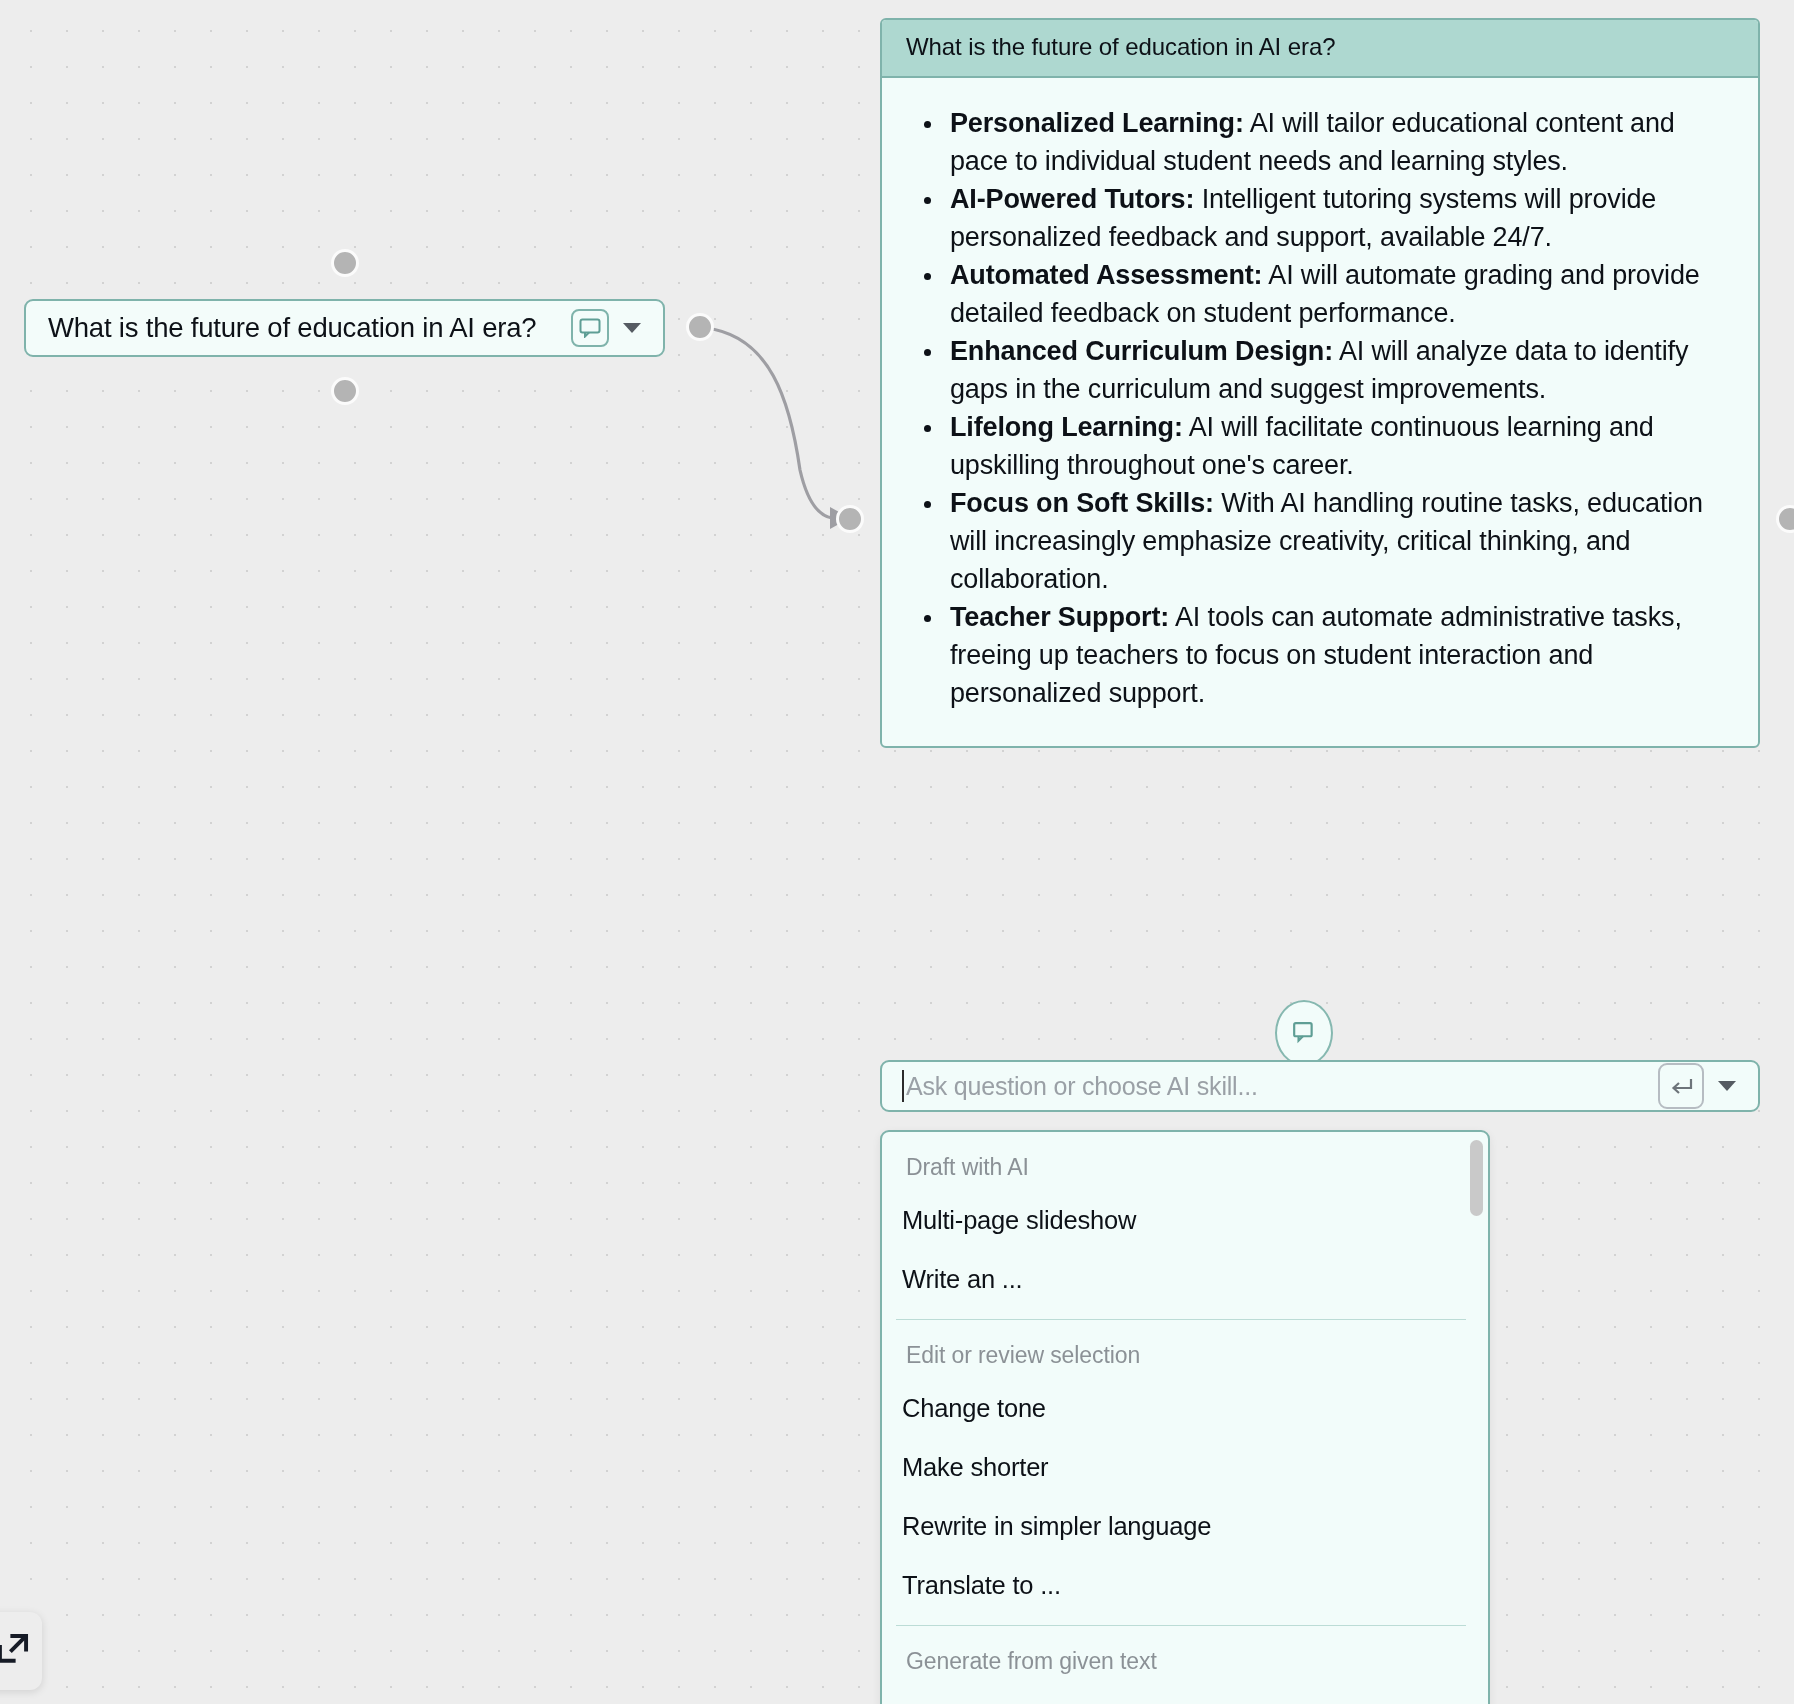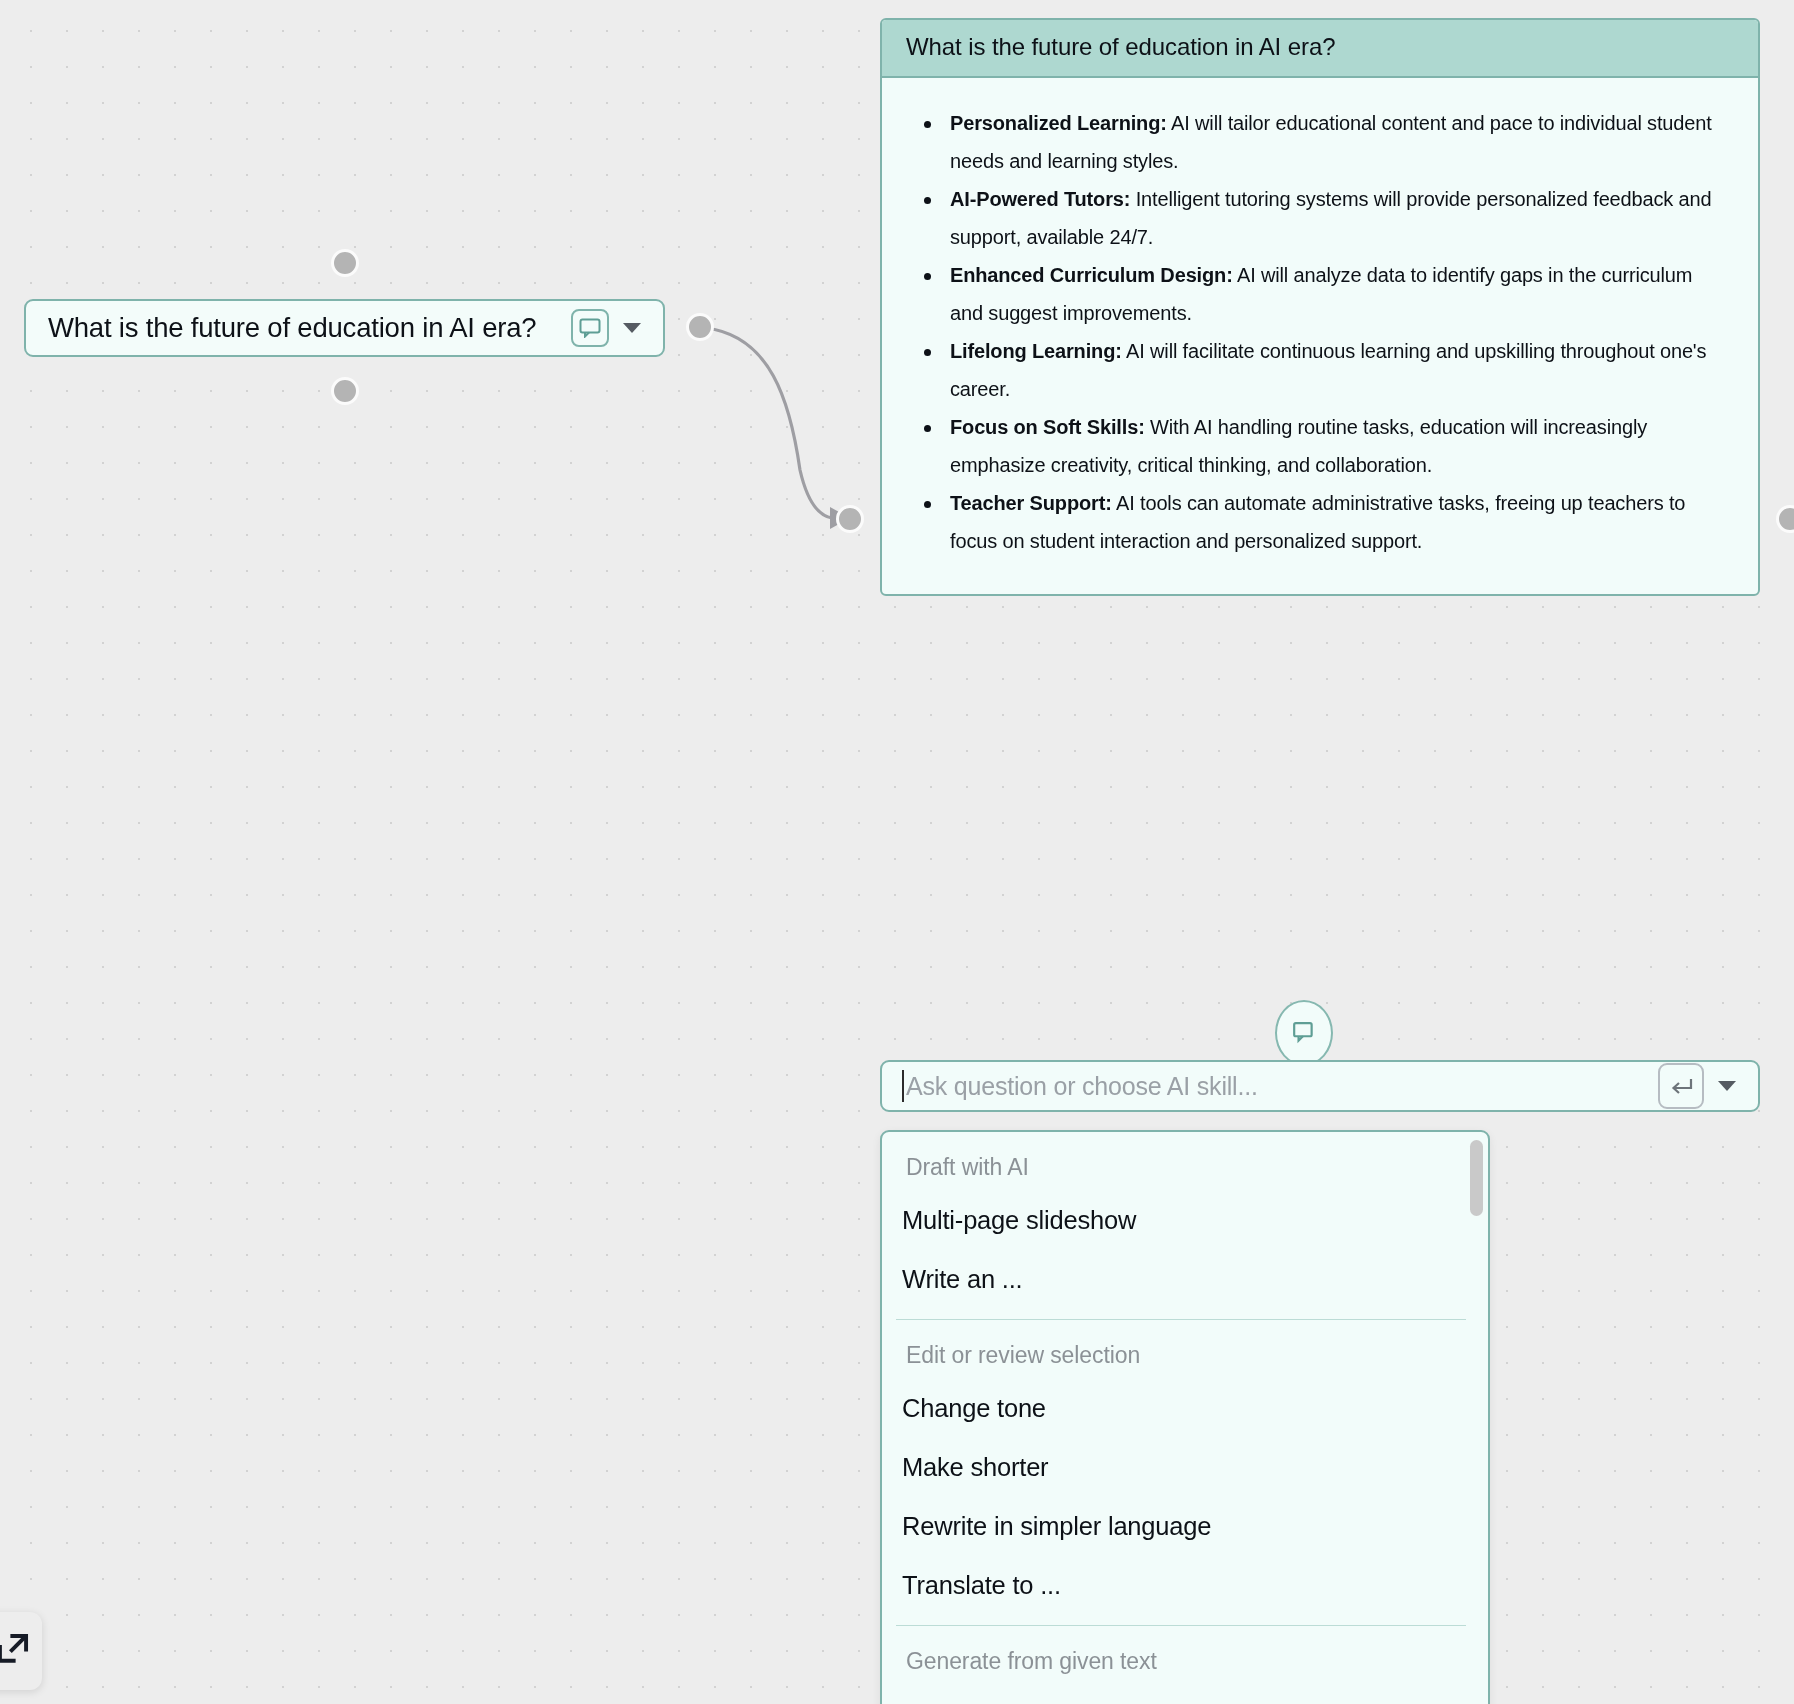--- a/index.html
+++ b/index.html
@@ -98,21 +98,21 @@
   }
   .card-body {
     padding: 26px 30px 34px 30px;
   }
   .card-body ul {
     list-style: none;
   }
   .card-body li {
     position: relative;
     padding-left: 38px;
-    font-size: 20px;
+    font-size: 27px;
     line-height: 38px;
     color: #0d1117;
     letter-spacing: -0.15px;
   }
   .card-body li::before {
     content: "";
     position: absolute;
     left: 12px;
     top: 17px;
     width: 7px;
@@ -276,20 +276,21 @@
   </span>
   <span class="caret"></span>
 </div>
 
 <div class="response-card">
   <div class="card-header">What is the future of education in AI era?</div>
   <div class="card-body">
     <ul id="bullets">
         <li><b>Personalized Learning:</b><span> AI will tailor educational content and pace to individual student needs and learning styles.</span></li>
         <li><b>AI-Powered Tutors:</b><span> Intelligent tutoring systems will provide personalized feedback and support, available 24/7.</span></li>
+        <li><b>Automated Assessment:</b><span> AI will automate grading and provide detailed feedback on student performance.</span></li>
         <li><b>Enhanced Curriculum Design:</b><span> AI will analyze data to identify gaps in the curriculum and suggest improvements.</span></li>
         <li><b>Lifelong Learning:</b><span> AI will facilitate continuous learning and upskilling throughout one's career.</span></li>
         <li><b>Focus on Soft Skills:</b><span> With AI handling routine tasks, education will increasingly emphasize creativity, critical thinking, and collaboration.</span></li>
         <li><b>Teacher Support:</b><span> AI tools can automate administrative tasks, freeing up teachers to focus on student interaction and personalized support.</span></li>
       </ul>
   </div>
 </div>
 
 <div class="badge-stub"></div>
 <div class="bubble-badge">

